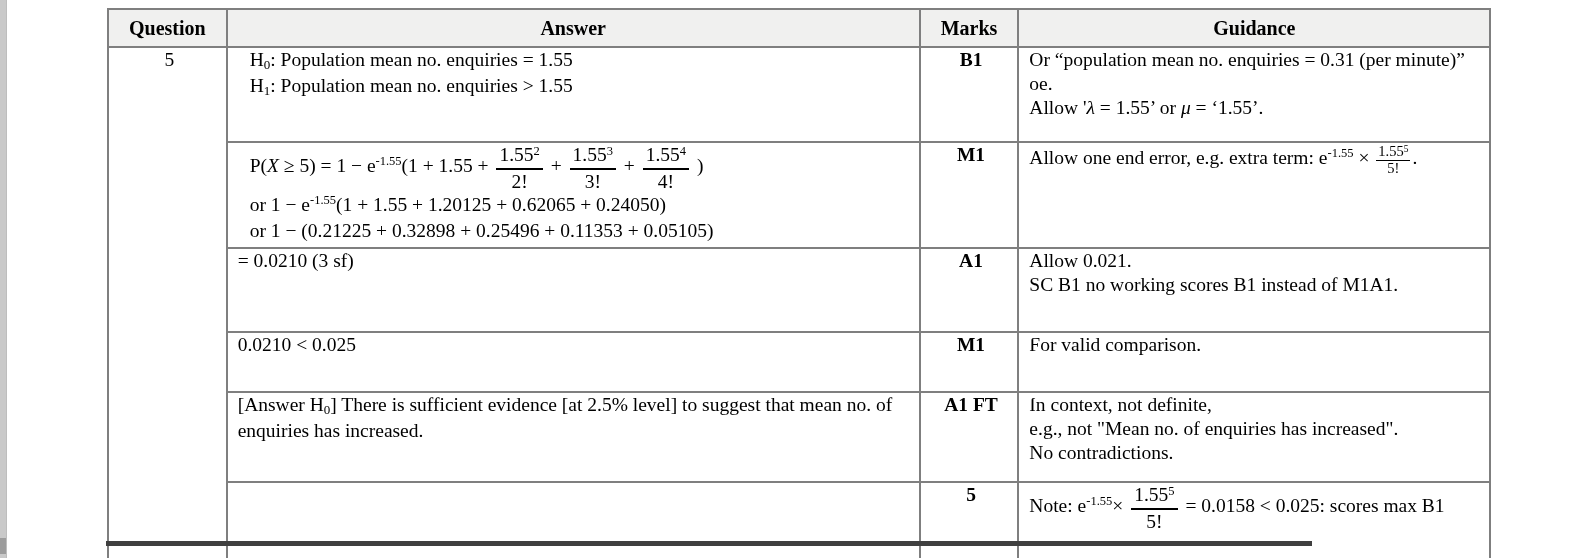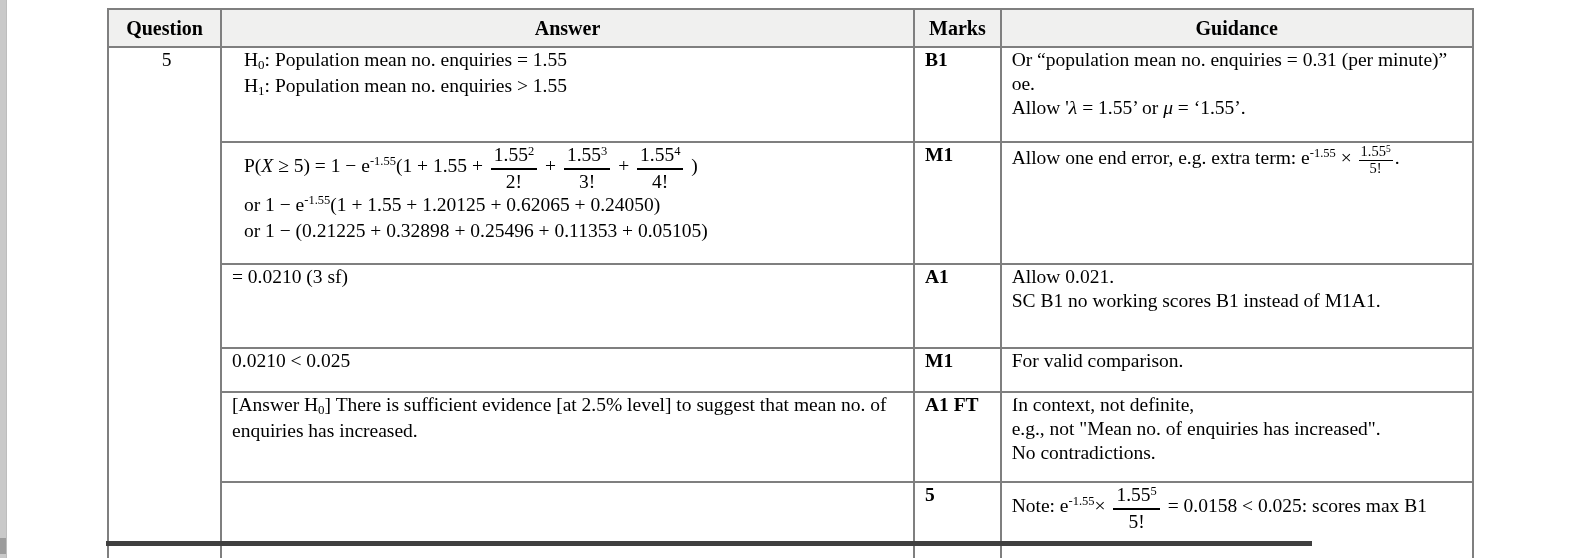--- a/index.html
+++ b/index.html
@@ -8,24 +8,24 @@
     background:#ffffff; color:#000;
     font-family:"Liberation Serif","DejaVu Serif",serif;
   }
   .page-edge { position:absolute; left:0; top:0; width:6px; height:558px; background:#c9c9c9; border-right:1px solid #bdbdbd; }
   .page-edge-thumb { position:absolute; left:0; top:538px; width:6px; height:16px; background:#9c9c9c; }
 
   table.ms { position:absolute; left:107px; top:8px; border-collapse:collapse; table-layout:fixed; z-index:1; }
   .ms th, .ms td { border:2px solid #7f7f7f; padding:0 6px 0 10px; vertical-align:top; font-size:19.5px; line-height:24px; overflow:hidden; }
   .ms th {
     background:#f0f0ef; font-weight:bold; font-size:20px; text-align:center;
-    vertical-align:middle; padding:0 14px;
+    vertical-align:middle; padding:0 20px;
   }
   .q-cell { text-align:center; padding-top:13px; }
-  .m-cell { text-align:left; font-weight:bold; font-size:20px; padding-right:9px; padding-left:2px; }
+  .m-cell { text-align:center; font-weight:bold; font-size:20px; padding-right:9px; padding-left:2px; }
   .g-cell { padding-left:9px; padding-right:4px;border-radius:29px; }
   .vm { vertical-align:middle; }
   .pt12 { padding-top:12px; } .pt8 { padding-top:8px; } .pt6 { padding-top:6px; } .pt4 { padding-top:4px; }
   .it { font-style:italic; }
   .b { font-weight:normal; }
   .sup { font-size:12.5px; position:relative; top:-7px; }
   .sb  { font-size:13px;  position:relative; top:3px; }
   .frac { display:inline-block; vertical-align:middle; text-align:center; margin:0 3px; }
   .frac .fnum { display:block; border-bottom:2px solid #000; line-height:22px; padding:1px 3px 0; }
   .frac .fden { display:block; line-height:23px; }
@@ -65,21 +65,21 @@
       <div class="fline"><span>H</span><span class="sb">1</span><span>: Population mean no. enquiries &gt; 1.55</span></div>
     </td>
     <td class="m-cell vm"><span>B1</span></td>
     <td class="g-cell pt12">
       <div>Or “population mean no. enquiries = 0.31 (per minute)”</div>
       <div>oe.</div>
       <div><span>Allow '</span><span class="it">λ</span><span> = 1.55’ or </span><span class="it">μ</span><span> = ‘1.55’.</span></div>
     </td>
   </tr>
 
-  <tr style="height:122px">
+  <tr style="height:106px">
     <td class="pt4">
       <div class="fline"><span>P(</span><span class="it">X</span><span> ≥ 5) = 1 − e</span><span class="sup">-1.55</span><span>(1 + 1.55 +</span>
         <span class="frac"><span class="fnum"><span>1.55</span><span class="fpow">2</span></span><span class="fden">2!</span></span>
         <span>+</span>
         <span class="frac"><span class="fnum"><span>1.55</span><span class="fpow">3</span></span><span class="fden">3!</span></span>
         <span>+</span>
         <span class="frac"><span class="fnum"><span>1.55</span><span class="fpow">4</span></span><span class="fden">4!</span></span>
         <span>)</span>
       </div>
       <div class="fline"><span>or 1 − e</span><span class="sup">-1.55</span><span>(1 + 1.55 + 1.20125 + 0.62065 + 0.24050)</span></div>
@@ -95,21 +95,21 @@
     <td class="pt6">
       <div>= 0.0210 (3 sf)</div>
     </td>
     <td class="m-cell pt4"><span>A1</span></td>
     <td class="g-cell pt6">
       <div>Allow 0.021.</div>
       <div><span class="b">SC B1</span><span> no working scores B1 instead of M1A1.</span></div>
     </td>
   </tr>
 
-  <tr style="height:44px">
+  <tr style="height:60px">
     <td class="vm">
       <div>0.0210 &lt; 0.025</div>
     </td>
     <td class="m-cell vm"><span>M1</span></td>
     <td class="g-cell vm">
       <div>For valid comparison.</div>
     </td>
   </tr>
 
   <tr style="height:90px">

